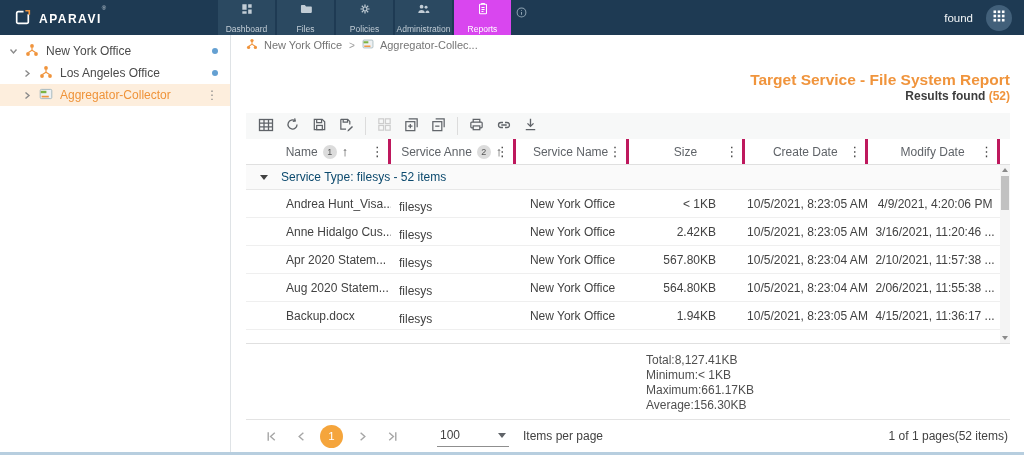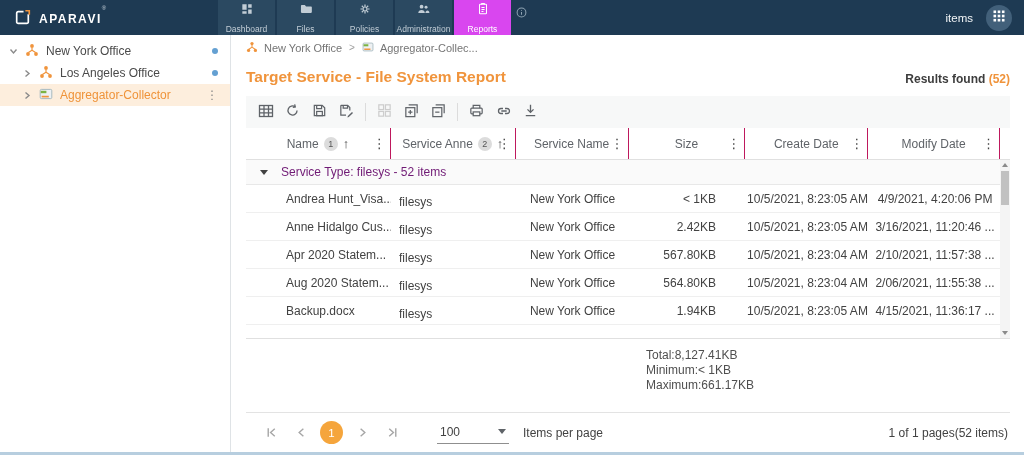--- a/index.html
+++ b/index.html
@@ -38,45 +38,45 @@
   .kebab-v { color:#8a8a8a; font-size:12px; letter-spacing:0; line-height:10px; }
   .chev svg { transition:none; }
   .chev.open svg { transform:rotate(90deg); }
 
   
   .main { position:absolute; top:35px; left:232px; right:0; bottom:3px; background:#fff;
     padding:0 14px; display:flex; flex-direction:column; }
   .breadcrumb { height:25px; display:flex; align-items:center; gap:7px; font-size:11px; color:#757575; }
   .crumb { display:flex; align-items:center; gap:6px; cursor:pointer; }
   .crumb-sep { color:#9e9e9e; font-size:10px; }
-  .title-row { margin-top:8px; display:flex; justify-content:space-between; align-items:flex-end; }
+  .title-row { margin-top:16px; display:flex; align-items:flex-end;flex-direction:column; }
   .page-title { font-size:15.5px; font-weight:bold; color:#f0943c; }
   .results { font-size:12px; font-weight:bold; color:#3d3d3d; }
   .results .cnt { color:#f0943c; }
 
   
   .toolbar { margin-top:10px; height:32px; background:#f7f8f8; display:flex; align-items:center; padding:0 6px; }
   .tbtn { width:27px; height:26px; background:none; border:none; display:flex; align-items:center;
     justify-content:center; cursor:pointer; }
   .tsep { width:1px; height:18px; background:#dcdcdc; margin:0 5px; }
 
   
   .thead { display:flex; height:32px; border-bottom:1px solid #e0e0e0; font-size:12px; color:#5f6368; }
   .th { position:relative; display:flex; align-items:center; justify-content:center; gap:5px;
-    border-right:1px solid #be185d; cursor:pointer; }
+    border-right:3px solid #be185d; cursor:pointer; }
   .th .kebab { position:absolute; right:4px; color:#424242; font-size:13px; cursor:pointer; }
   .hbadge { width:14px; height:14px; border-radius:50%; background:#dcdcdc; color:#555; font-size:9px;
     display:flex; align-items:center; justify-content:center; }
   .sort-arrow { color:#424242; font-size:13px; }
   .th-fill { width:10px; }
   .c0{width:145px}.c1{width:125px}.c2{width:113px}.c3{width:117px}.c4{width:123px}.c5{width:132px}
 
   .tbody { position:relative; border-bottom:1px solid #e0e0e0; }
   .group-row { height:25px; background:#fafafa; border-bottom:1px solid #e8e8e8; display:flex;
-    align-items:center; padding-left:14px; gap:13px; font-size:12px; color:#701a75; }
+    align-items:center; padding-left:14px; gap:13px; font-size:12px; color:#0c4a6e; }
   .tri-down { width:0; height:0; border-left:4px solid transparent; border-right:4px solid transparent;
     border-top:5px solid #424242; }
   .tr { height:28px; display:flex; align-items:center; font-size:12px; color:#424242;
     border-bottom:1px solid #efefef; width:755px; }
   .td { overflow:hidden; white-space:nowrap; }
   .td.a-name { padding-left:40px; }
   .td.a-stype { padding-left:8px;margin-top:6px; }
   .td.a-center { text-align:center; }
   .td.a-size { text-align:right; padding-right:30px; }
   .tr.clipped { height:13px; border-bottom:none; overflow:hidden; }
@@ -170,21 +170,21 @@
     </nav>
 
     <span class="info-bubble">
       <svg width="11" height="11" viewBox="0 0 12 12" fill="none" stroke="currentColor" stroke-width="1.1">
         <circle cx="6" cy="6" r="4.8"></circle>
           <path d="M6 5.4v3M6 3.4v.6"></path>
       </svg>
     </span>
 
     <div class="topbar-right">
-      <span class="username">items</span>
+      <span class="username">found</span>
       <button class="apps-btn">
         <span>
           <svg width="12" height="12" viewBox="0 0 12 12" fill="#fff">
             <rect x="0.5" y="0.5" width="2.6" height="2.6"></rect>
               <rect x="4.7" y="0.5" width="2.6" height="2.6"></rect>
               <rect x="8.9" y="0.5" width="2.6" height="2.6"></rect>
             <rect x="0.5" y="4.7" width="2.6" height="2.6"></rect>
               <rect x="4.7" y="4.7" width="2.6" height="2.6"></rect>
               <rect x="8.9" y="4.7" width="2.6" height="2.6"></rect>
             <rect x="0.5" y="8.9" width="2.6" height="2.6"></rect>
@@ -448,20 +448,21 @@
         <span class="vs-up"></span>
         <span class="vs-thumb"></span>
         <span class="vs-down"></span>
       </div>
     </div>
 
     <div class="summary">
       <div>Total:8,127.41KB</div>
       <div>Minimum:&lt; 1KB</div>
       <div>Maximum:661.17KB</div>
+      <div>Average:156.30KB</div>
     </div>
 
     <div class="pagination">
       <button class="pg-btn">
         <svg width="15" height="15" viewBox="0 0 16 16" fill="none" stroke="#a6a6a6" stroke-width="1.5">
             <path d="M4.5 3.5v9M11.5 4L7 8l4.5 4"></path>
           </svg>
       </button>
       <button class="pg-btn">
         <svg width="15" height="15" viewBox="0 0 16 16" fill="none" stroke="#a6a6a6" stroke-width="1.5">

